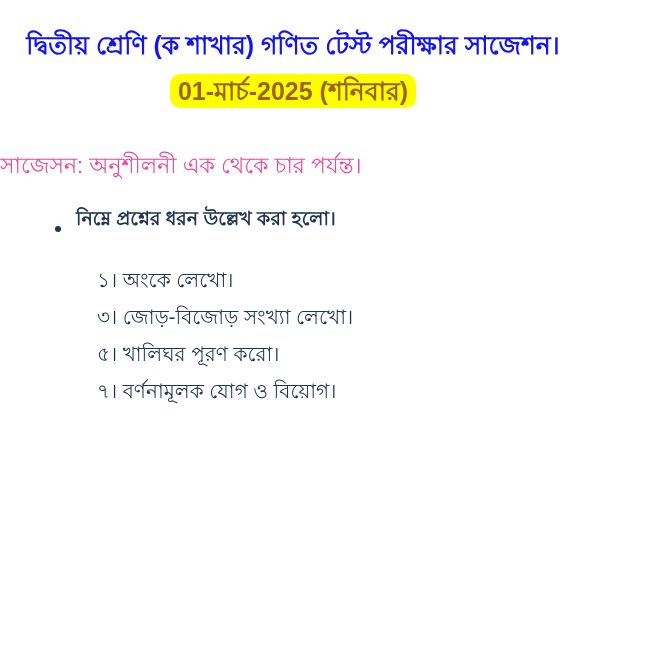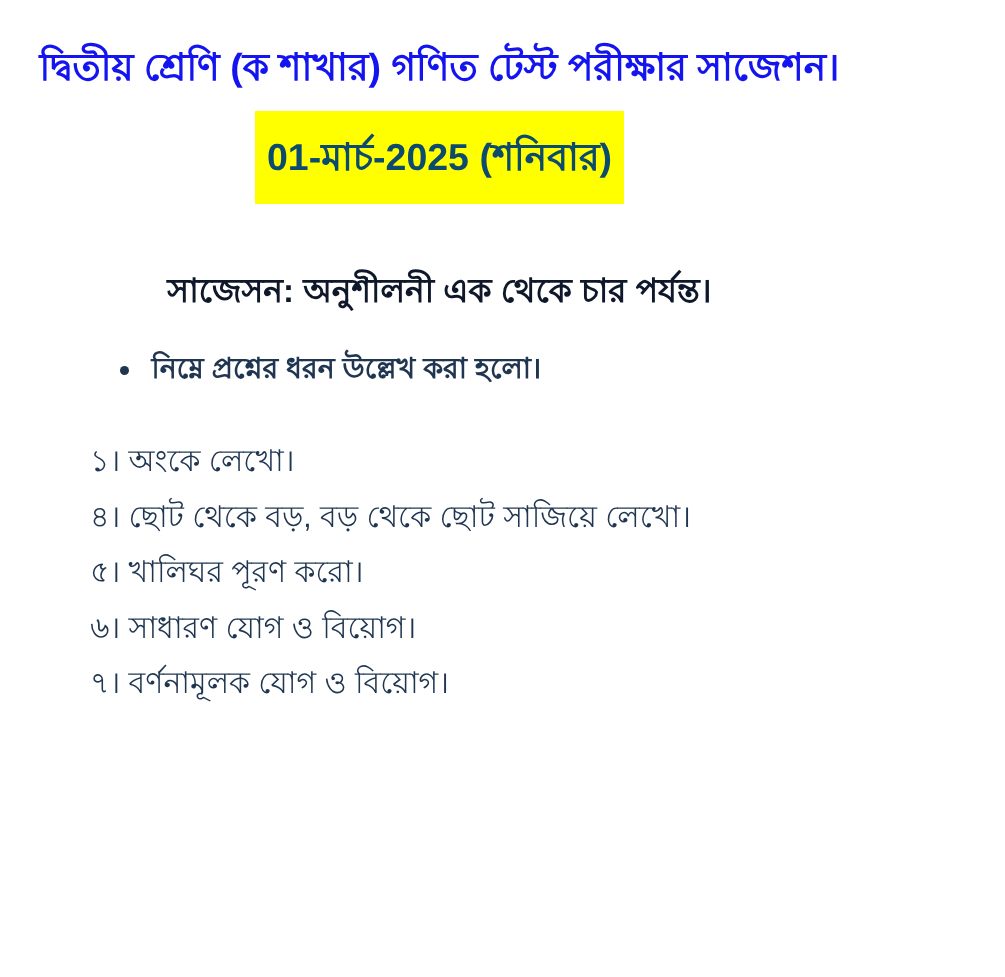--- a/index.html
+++ b/index.html
@@ -28,55 +28,56 @@
     line-height: 34px;
     padding: 0 20px;
   }
   .date-line {
     text-align: center;
     margin-top: 12px;
   }
   .date-highlight {
     display: inline-block;
     background: #ffff00;
-    color: #0c4a6e;
+    color: #a16207;
     font-weight: bold;
     font-size: 25px;
     line-height: 32px;
-    padding: 15px 8px;
+    padding: 1px 8px;
+    border-radius: 10px;
   }
   .subtitle {
-    text-align: center;
+    text-align: left;
     margin-top: 44px;
-    color: #0f172a;
-    font-weight: bold;
+    color: #ec4899;
+    font-weight: normal;
     font-size: 22px;
     line-height: 28px;
   }
   .bullet-line {
     margin-top: 26px;
-    padding-left: 80px;
+    padding-left: 55px;
     display: flex;
-    align-items: center;
+    align-items: flex-end;
     color: #1f3550;
     font-weight: bold;
     font-size: 19px;
     line-height: 26px;
   }
   .bullet-dot {
     width: 6px;
     height: 6px;
     border-radius: 50%;
     background: #1f3550;
     margin-right: 15px;
     flex: 0 0 auto;
   }
   .items {
     margin-top: 36px;
-    padding-left: 60px;
+    padding-left: 97px;
   }
   .item {
     color: #1f3550;
     font-size: 20px;
     line-height: 24px;
     margin-bottom: 13px;
   }
 </style>
 </head>
 <body>
@@ -91,19 +92,18 @@
 
   <div class="subtitle">সাজেসন: অনুশীলনী এক থেকে চার পর্যন্ত।</div>
 
   <div class="bullet-line">
     <span class="bullet-dot"></span>
     <span>নিম্নে প্রশ্নের ধরন উল্লেখ করা হলো।</span>
   </div>
 
   <div class="items">
     <div class="item">১। অংকে লেখো।</div>
-    <div class="item">৪। ছোট থেকে বড়, বড় থেকে ছোট সাজিয়ে লেখো।</div>
+    <div class="item">৩। জোড়-বিজোড় সংখ্যা লেখো।</div>
     <div class="item">৫। খালিঘর পূরণ করো।</div>
-    <div class="item">৬। সাধারণ যোগ ও বিয়োগ।</div>
     <div class="item">৭। বর্ণনামূলক যোগ ও বিয়োগ।</div>
   </div>
 
 </div>
 
 </body></html>

